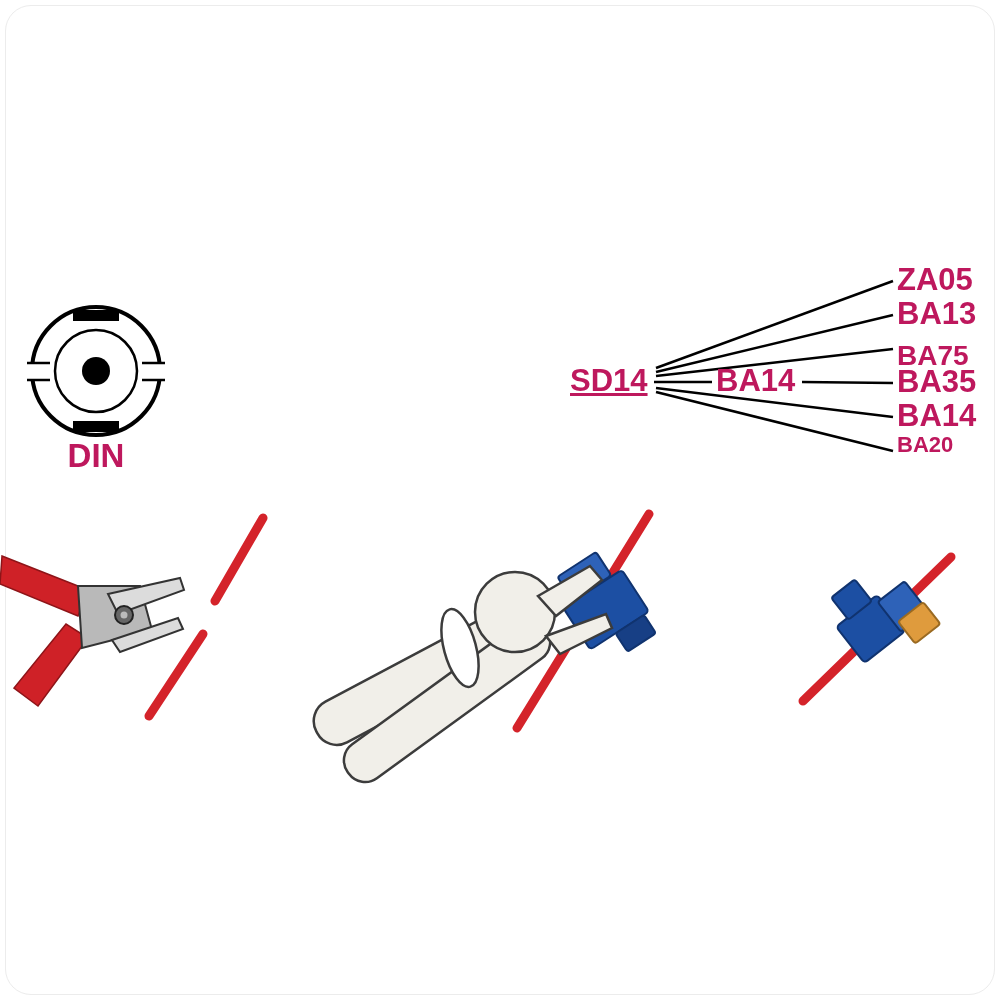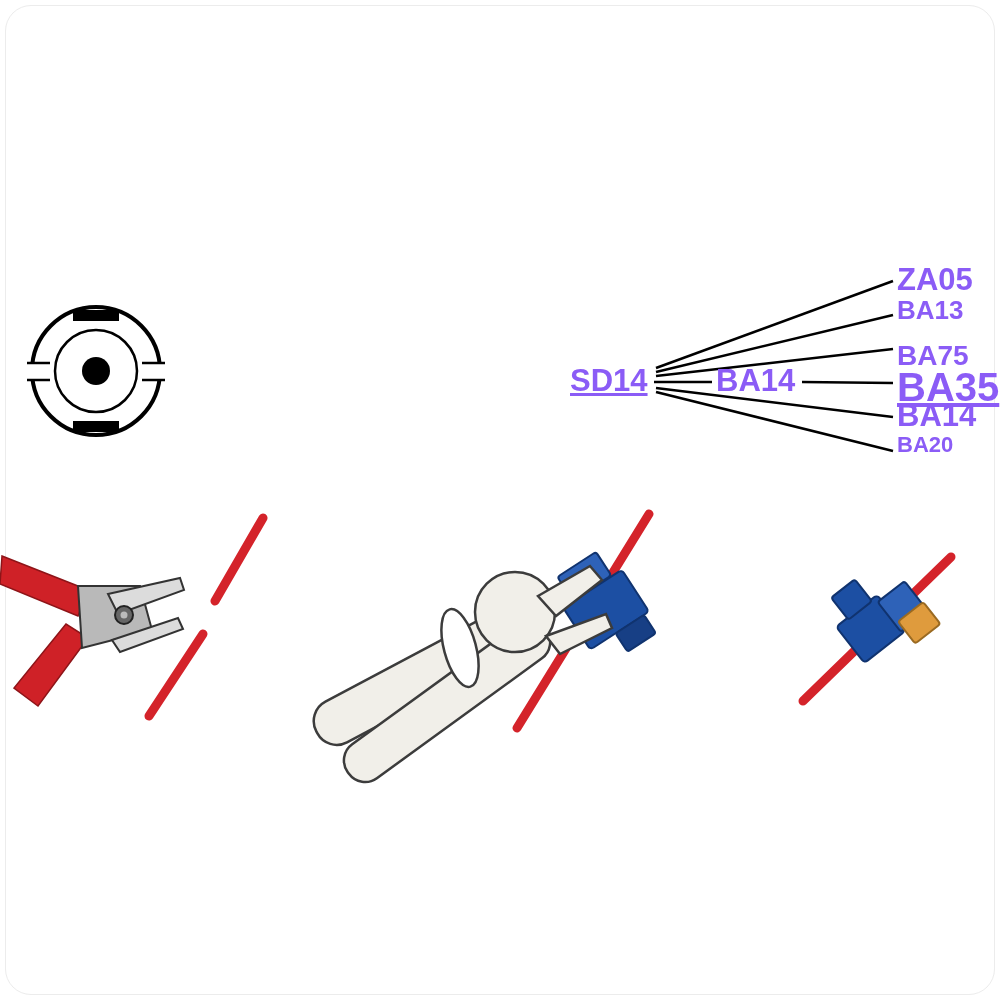--- a/index.html
+++ b/index.html
@@ -1,21 +1,21 @@
 <!DOCTYPE html>
 <html><head>
 <meta charset="utf-8">
 <style>
   * { margin: 0; padding: 0; box-sizing: border-box; }
   html, body { width: 1000px; height: 1000px; background: #fff; }
   body { font-family: "Liberation Sans", "DejaVu Sans", sans-serif; color: #000; }
   .stage { position: relative; width: 1000px; height: 1000px; background: #fff; overflow: hidden; }
   .frame { position: absolute; inset: 5px; border: 1px solid #ececec; border-radius: 26px; pointer-events: none; }
   .gfx { position: absolute; left: 0; top: 0; }
-  .label { position: absolute; white-space: nowrap; line-height: 1.15; color: #8b5cf6; }
+  .label { position: absolute; white-space: nowrap; line-height: 1.15; color: #be185d; }
   .bold { font-weight: 700; }
 </style>
 </head>
 <body>
 
 <div class="stage">
   <div class="frame"></div>
 
   <svg class="gfx" width="1000" height="1000" viewBox="0 0 1000 1000">
 
@@ -79,26 +79,27 @@
       <g transform="rotate(-38 878 622)">
         <rect x="842" y="600" width="52" height="46" rx="4" fill="#1c4fa3" stroke="#10336f" stroke-width="2"></rect>
         <rect x="890" y="606" width="34" height="38" rx="3" fill="#2e62b8" stroke="#10336f" stroke-width="2"></rect>
         <rect x="856" y="574" width="30" height="28" rx="3" fill="#1c4fa3" stroke="#10336f" stroke-width="2"></rect>
         <rect x="894" y="634" width="32" height="28" rx="3" fill="#df9b3d" stroke="#9a6a22" stroke-width="2"></rect>
       </g>
     </g>
   </svg>
 
 
+  <div class="label bold" style="left:40px; top:437px; width:112px; text-align:center; font-size:33px;">DIN</div>
 
   <div class="label bold" style="left:570px; top:363px; font-size:31px;text-decoration:underline;">SD14</div>
 
   <div class="label bold" style="left:716px; top:363px; font-size:31px;">BA14</div>
 
   <div>
     <div class="label bold" style="left:897px; top:262px; font-size:31px;">ZA05</div>
-    <div class="label bold" style="left:897px; top:296px; font-size:26px;text-align:center;">BA13</div>
+    <div class="label bold" style="left:897px; top:296px; font-size:31px;text-align:center;">BA13</div>
     <div class="label bold" style="left:897px; top:340px; font-size:28px;text-align:right;">BA75</div>
-    <div class="label bold" style="left:897px; top:364px; font-size:40px;text-decoration:underline;">BA35</div>
+    <div class="label bold" style="left:897px; top:364px; font-size:31px;">BA35</div>
     <div class="label bold" style="left:897px; top:398px; font-size:31px;">BA14</div>
     <div class="label bold" style="left:897px; top:432px; font-size:22px;">BA20</div>
   </div>
 </div>
 
 </body></html>

